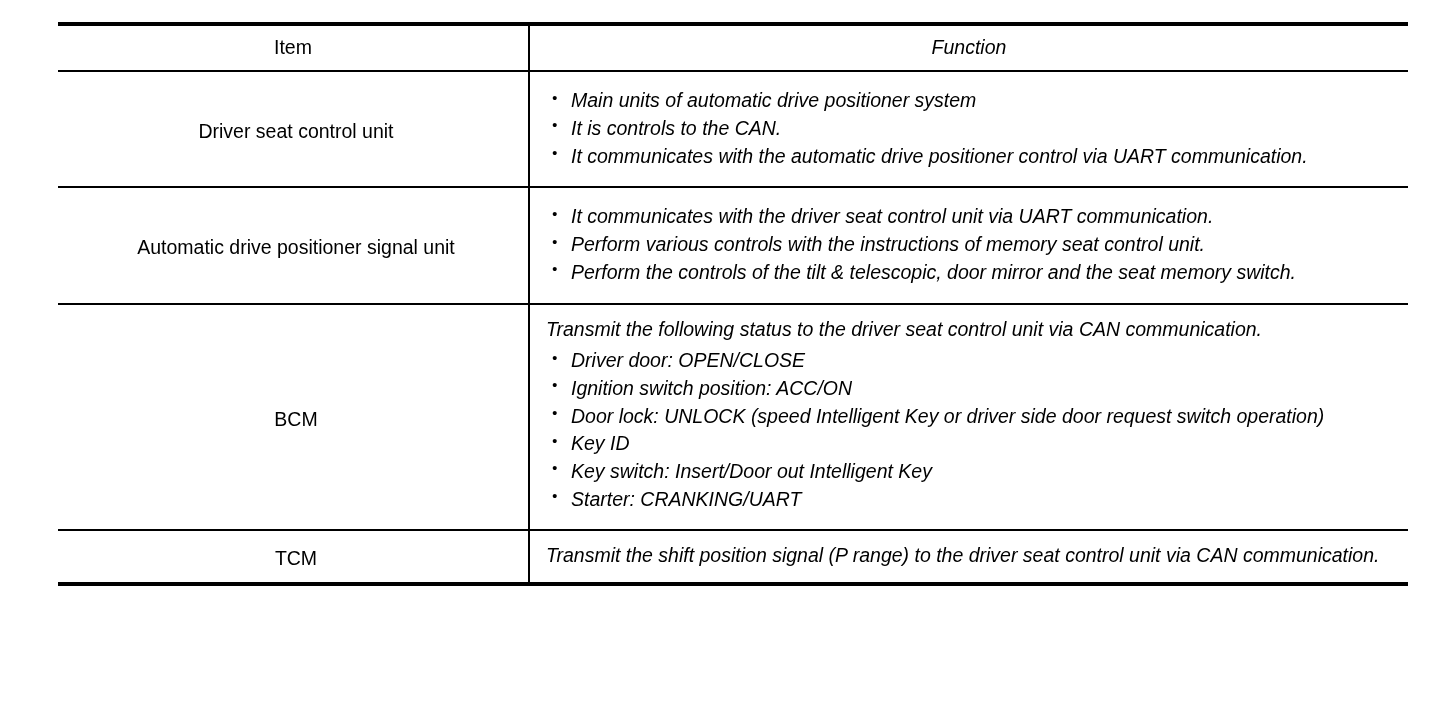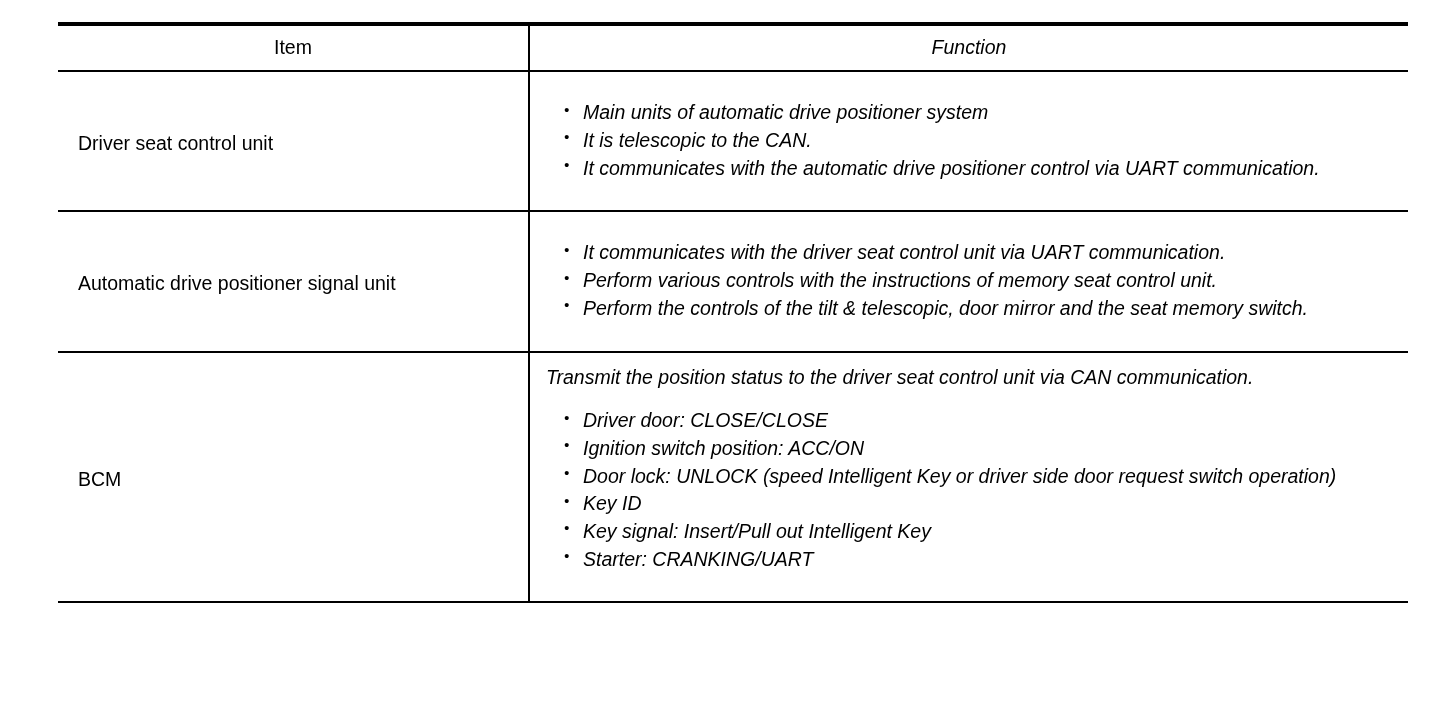--- a/index.html
+++ b/index.html
@@ -45,37 +45,37 @@
     border-bottom: 2px solid #000;
     vertical-align: middle;
     font-size: 19.5px;
     line-height: 1.42;
   }
   .spec-table tr.body-row.last-row > td {
     border-bottom: 4px solid #000;
   }
   .cell-item {
     padding: 8px 14px 3px 20px;
-    text-align: left;
+    text-align: center;
   }
   .cell-function {
     padding: 11px 8px 12px 16px;
     text-align: left;
     border-left: 2px solid #000;
     font-style: italic;
   }
   th.cell-function { border-left: 2px solid #000; }
 
   .lead-line {
     margin: 0 0 0 0;
     padding: 0;
   }
   ul.bullets {
     list-style: none;
-    margin: 16px;
+    margin: 4px;
     padding: 0;
   }
   ul.bullets > li {
     position: relative;
     padding-left: 21px;
     margin: 0;
   }
   ul.bullets > li::before {
     content: "\2022";
     position: absolute;
@@ -99,44 +99,50 @@
         <th class="cell-item-header">Item</th>
         <th class="cell-function">Function</th>
       </tr>
     </thead>
     <tbody>
       <tr class="body-row">
         <td class="cell-item">Driver seat control unit</td>
         <td class="cell-function">
           <ul class="bullets">
             <li>Main units of automatic drive positioner system</li>
-            <li>It is telescopic to the CAN.</li>
+            <li>It is controls to the CAN.</li>
             <li>It communicates with the automatic drive positioner control via UART communication.</li>
           </ul>
         </td>
       </tr>
       <tr class="body-row">
         <td class="cell-item">Automatic drive positioner signal unit</td>
         <td class="cell-function">
           <ul class="bullets">
             <li>It communicates with the driver seat control unit via UART communication.</li>
             <li>Perform various controls with the instructions of memory seat control unit.</li>
             <li>Perform the controls of the tilt &amp; telescopic, door mirror and the seat memory switch.</li>
           </ul>
         </td>
       </tr>
       <tr class="body-row">
         <td class="cell-item">BCM</td>
         <td class="cell-function">
-          <p class="lead-line">Transmit the position status to the driver seat control unit via CAN communication.</p>
+          <p class="lead-line">Transmit the following status to the driver seat control unit via CAN communication.</p>
           <ul class="bullets">
-            <li>Driver door: CLOSE/CLOSE</li>
+            <li>Driver door: OPEN/CLOSE</li>
             <li>Ignition switch position: ACC/ON</li>
             <li>Door lock: UNLOCK (speed Intelligent Key or driver side door request switch operation)</li>
             <li>Key ID</li>
-            <li>Key signal: Insert/Pull out Intelligent Key</li>
+            <li>Key switch: Insert/Door out Intelligent Key</li>
             <li>Starter: CRANKING/UART</li>
           </ul>
+        </td>
+      </tr>
+      <tr class="body-row last-row">
+        <td class="cell-item">TCM</td>
+        <td class="cell-function">
+          <p class="lead-line">Transmit the shift position signal (P range) to the driver seat control unit via CAN communication.</p>
         </td>
       </tr>
     </tbody>
   </table>
 </div>
 
 </body></html>

